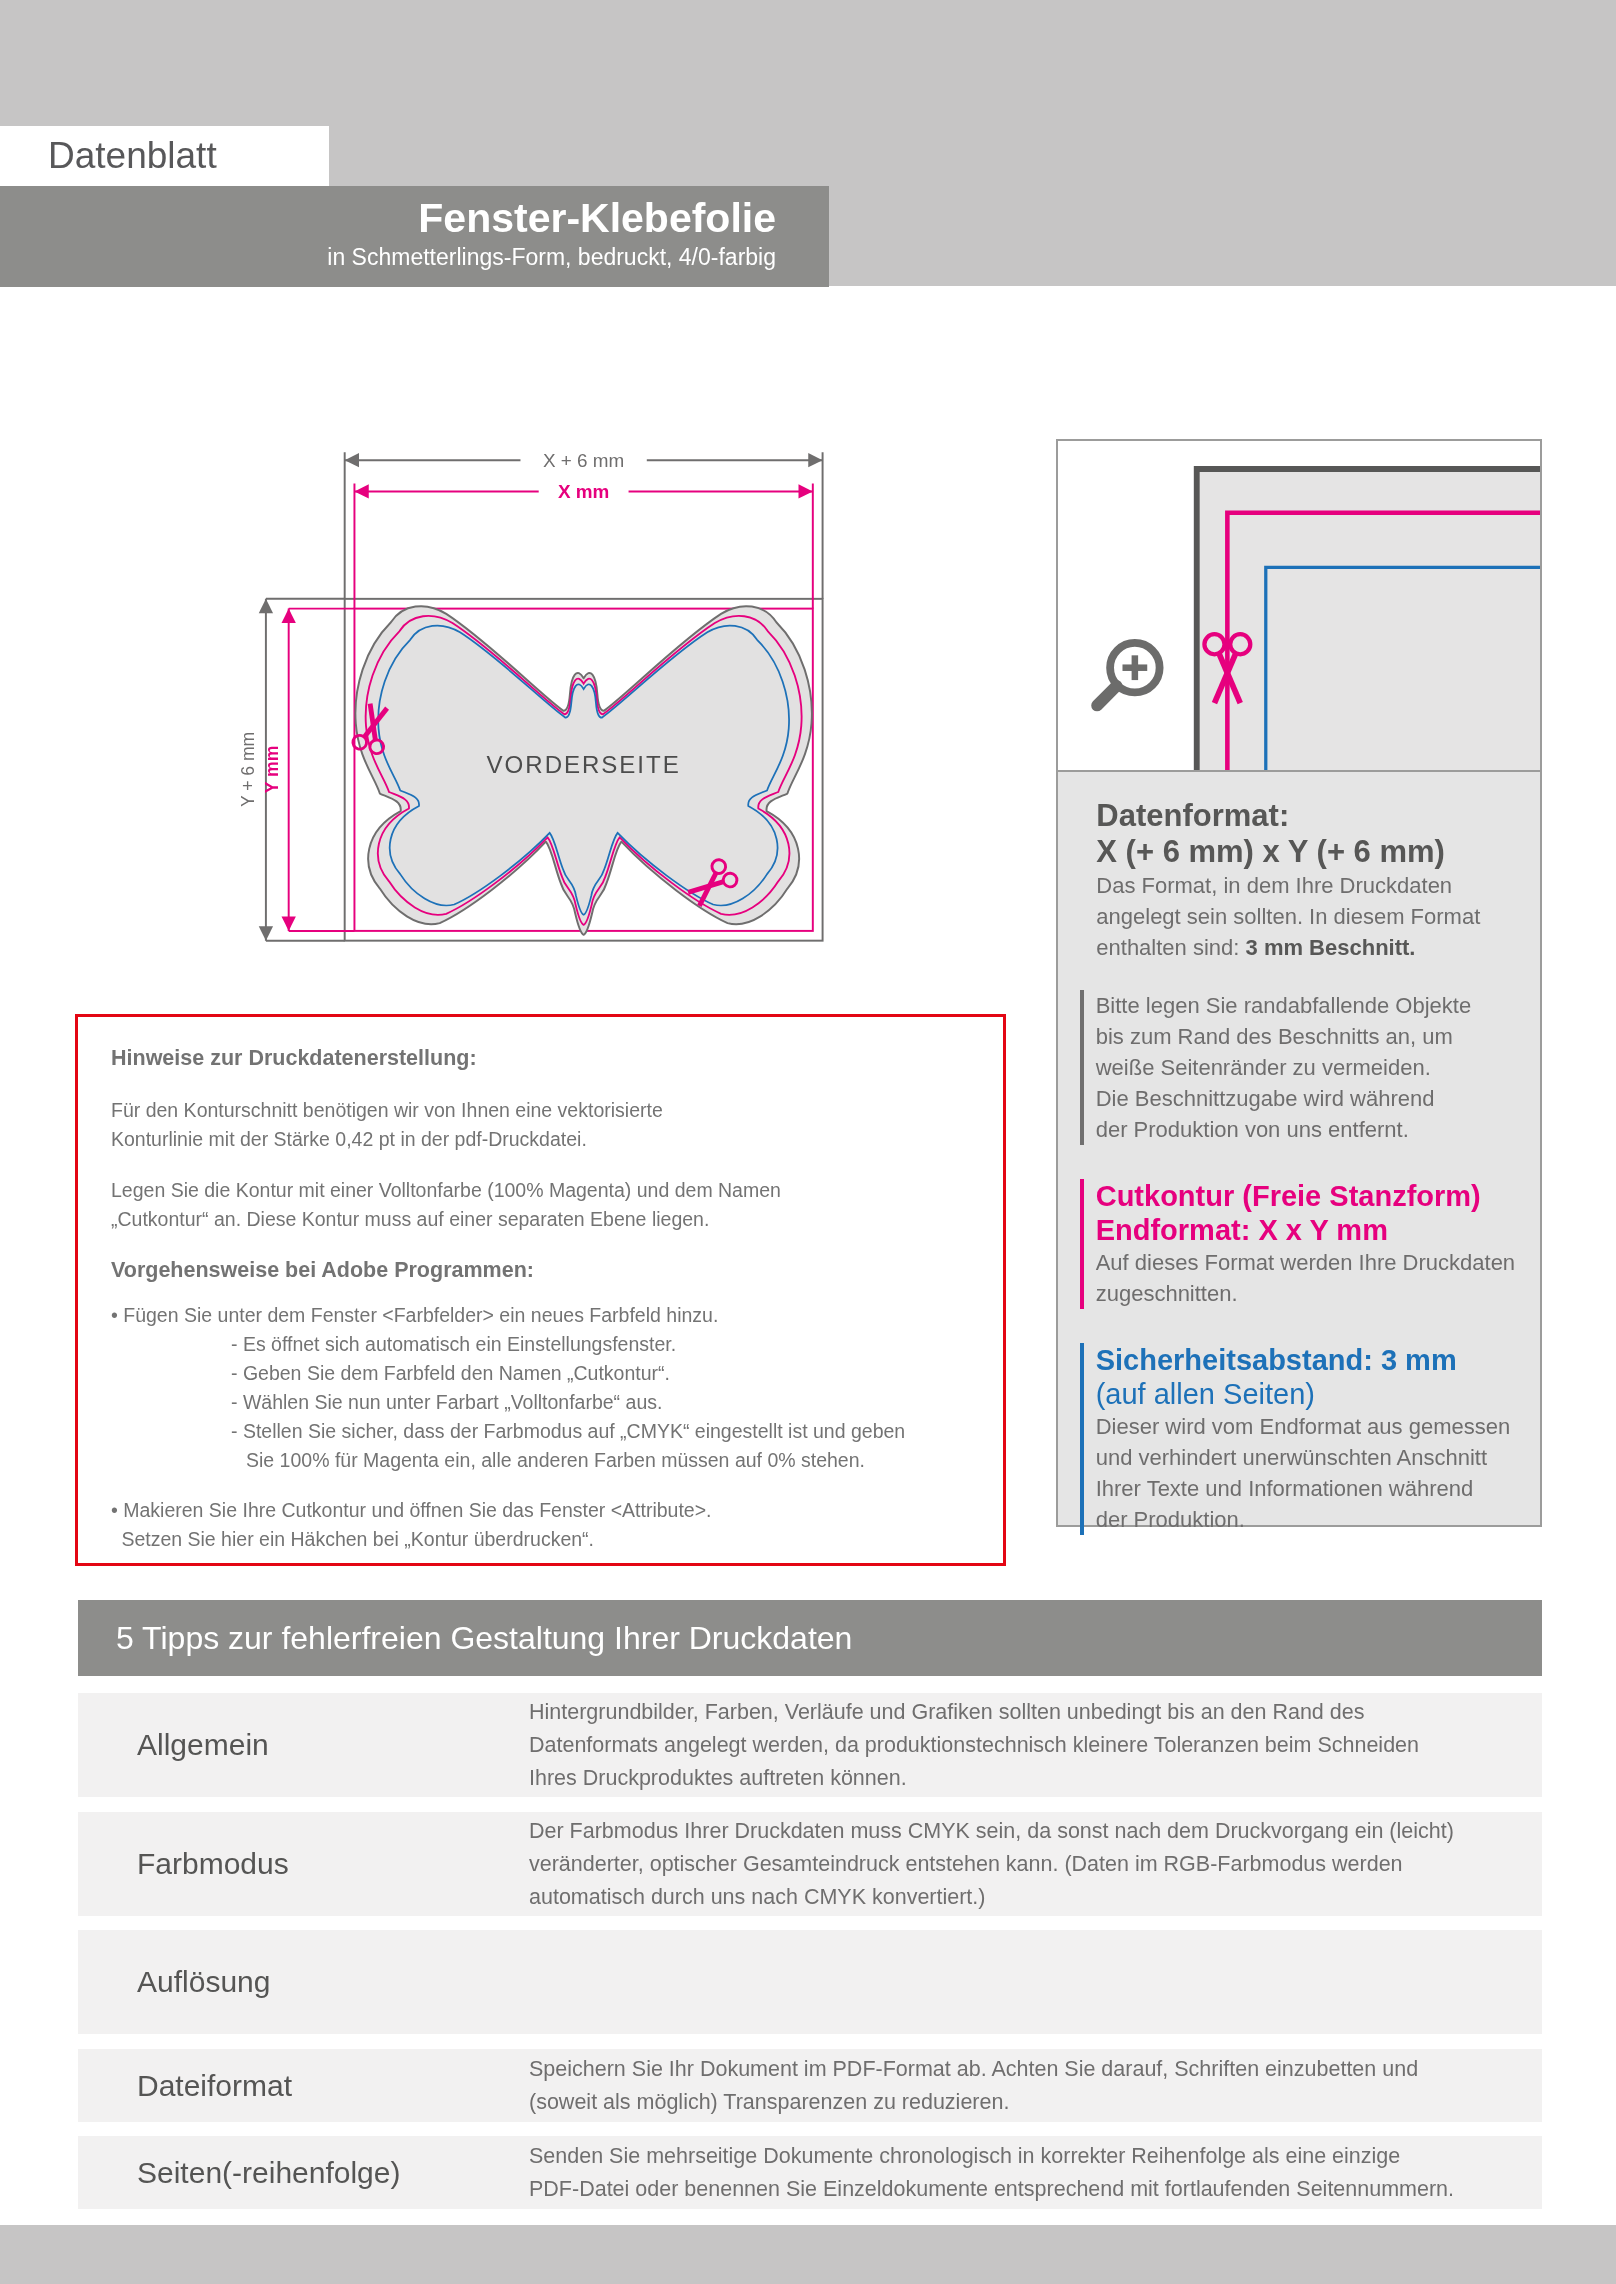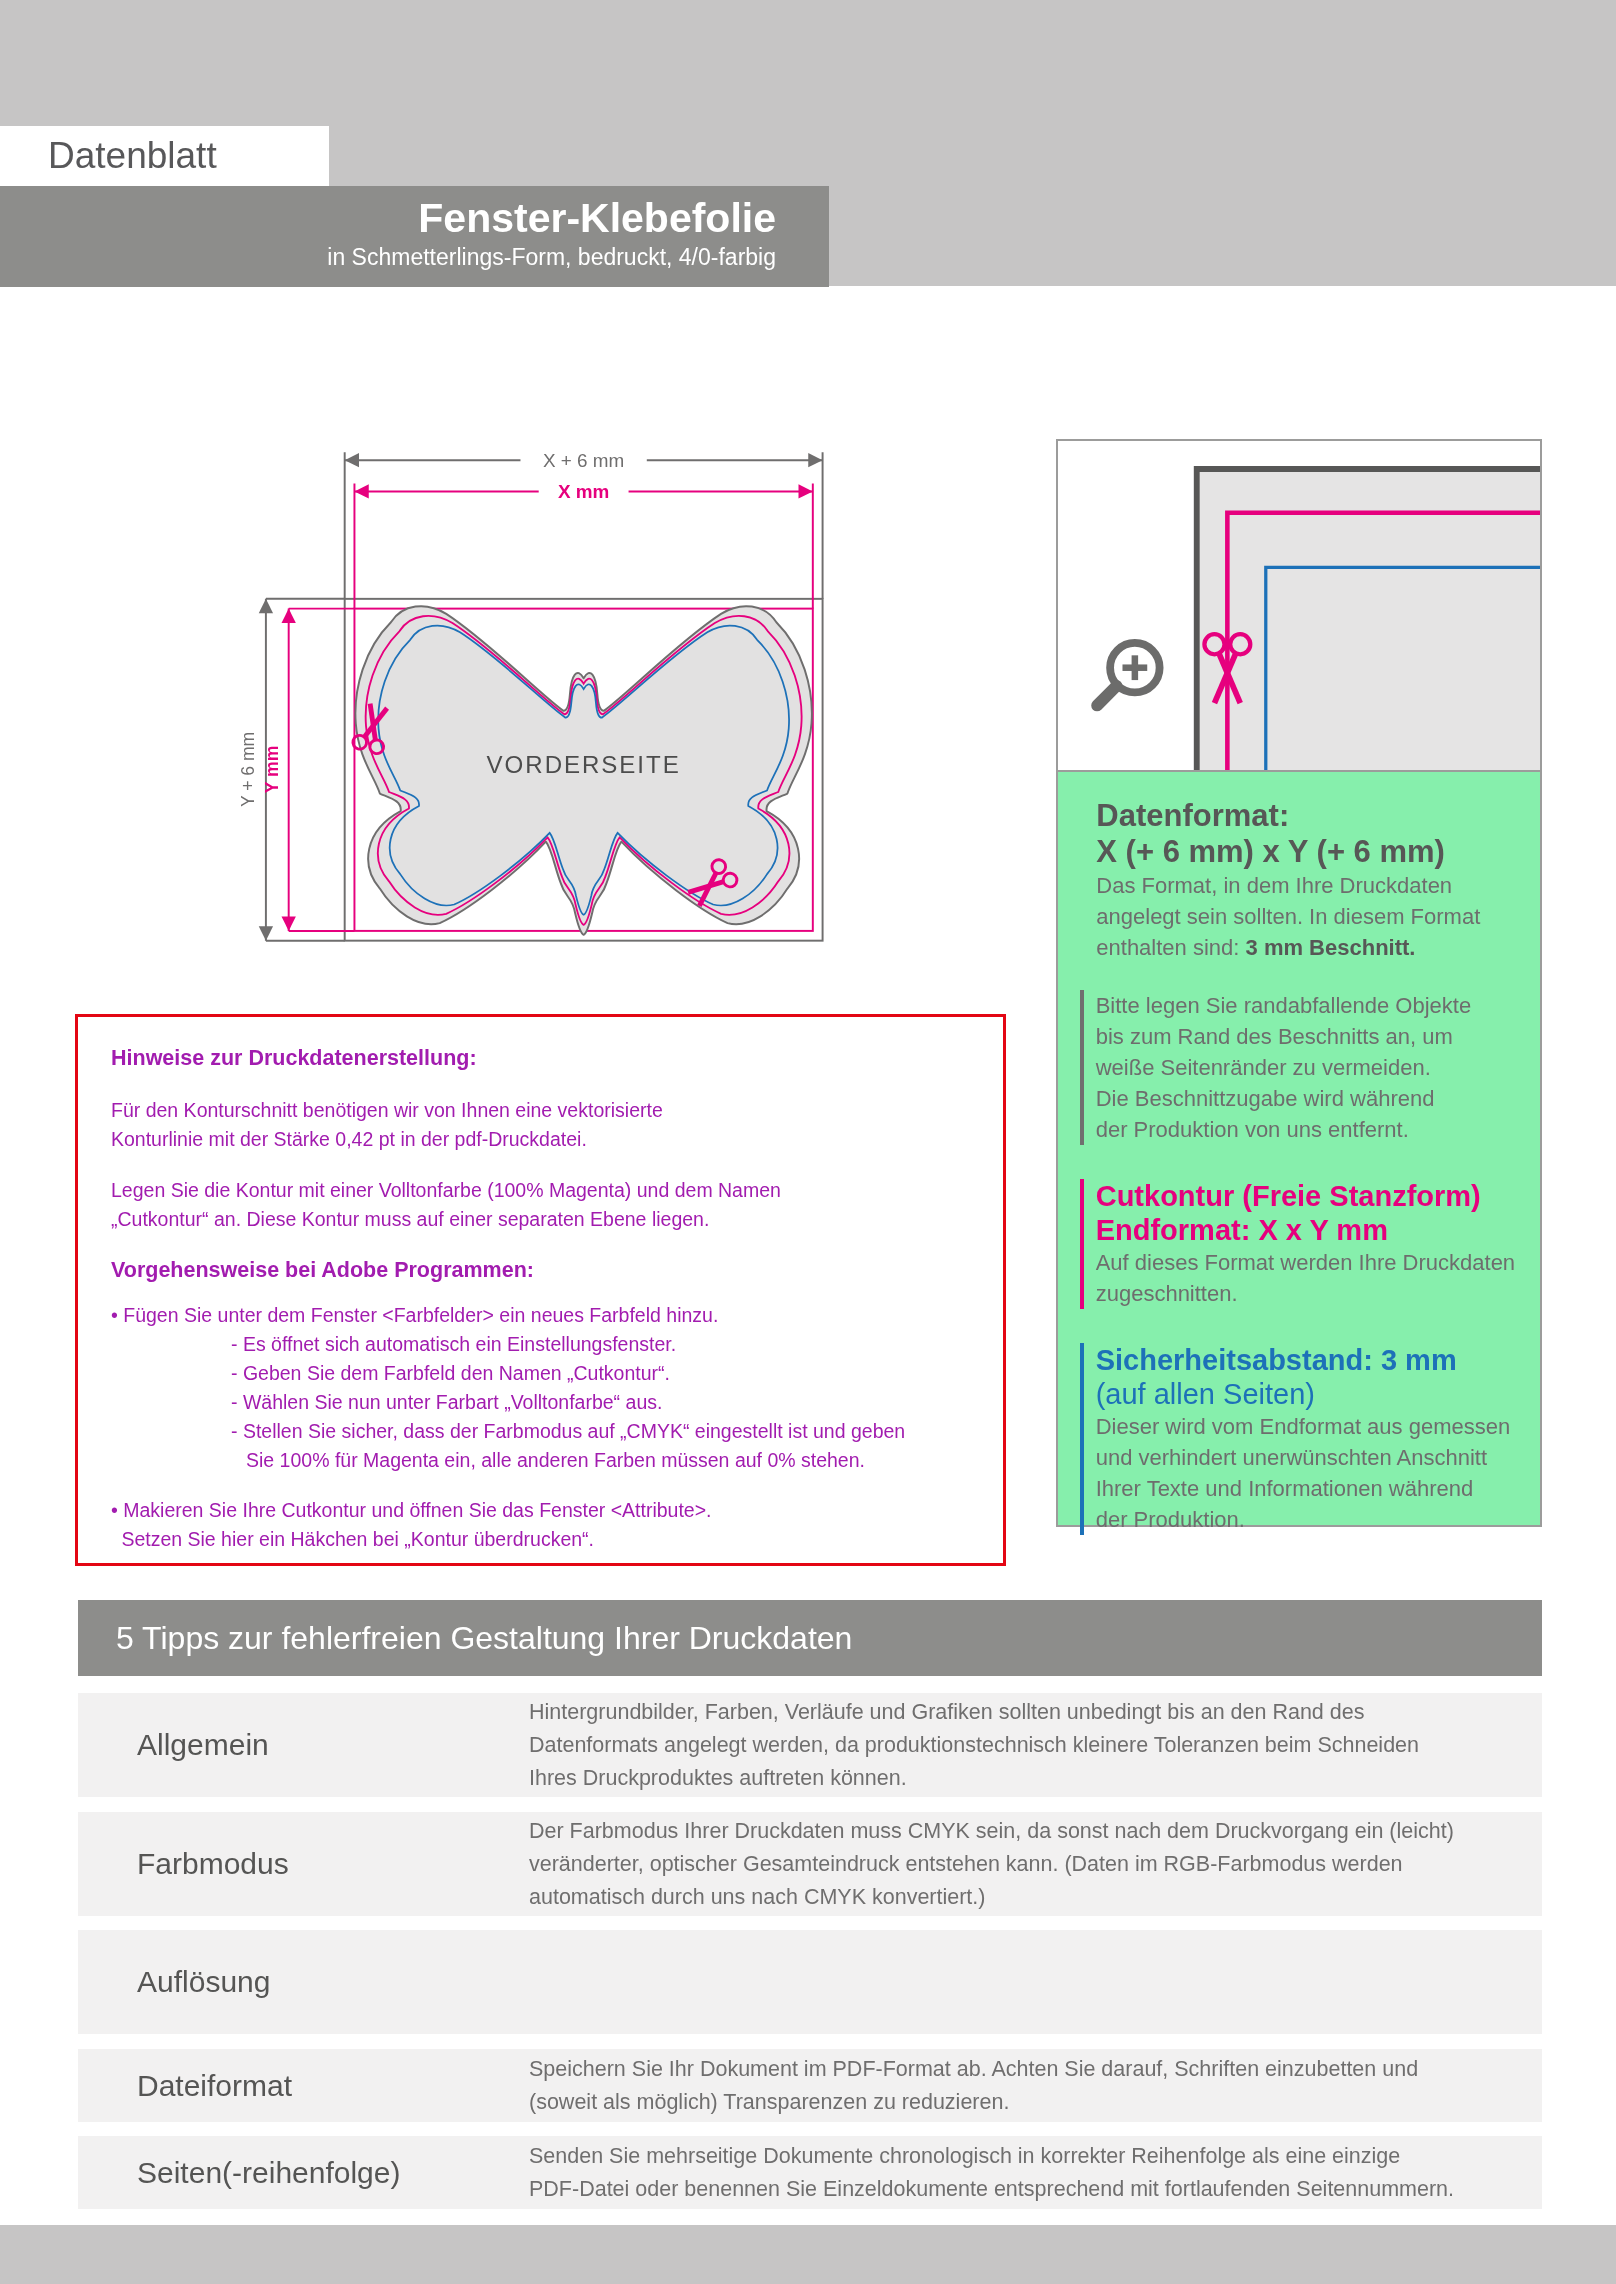--- a/index.html
+++ b/index.html
@@ -11,38 +11,38 @@
   
   .band-top{background:#c6c5c5;}
   .datenblatt-box{background:#ffffff;}
   .datenblatt-box div{font-size:37px;color:#58585a;line-height:60px;padding-left:48px;}
   .band-title{background:#8d8d8b;color:#ffffff;text-align:right;padding-right:53px;box-sizing:border-box;}
   .band-title .t1{font-size:41px;font-weight:600;margin-top:9px;line-height:47px;}
   .band-title .t2{font-size:23px;font-weight:400;line-height:31px;}
 
   
   .detail-box{background:#ffffff;border:2px solid #9c9c9b;box-sizing:border-box;}
-  .info-panel{background:#86efac;border:2px solid #9c9c9b;border-top:none;box-sizing:border-box;
+  .info-panel{background:#e5e5e5;border:2px solid #9c9c9b;border-top:none;box-sizing:border-box;
               padding:26px 18px 0 22px;}
   .ip-block{margin:0 0 27px 0;}
   .ip-pad{padding-left:16.3px;}
   .bar{padding-left:11.7px;border-left:4.6px solid #706f6f;}
   .bar.magenta{border-left-color:#e6007e;}
   .bar.blue{border-left-color:#1d71b8;}
   .ip-h{font-size:31px;line-height:36px;font-weight:bold;color:#575756;}
   .ip-h2{font-size:29px;line-height:34px;font-weight:bold;}
   .mag{color:#e6007e;}
   .blu{color:#1d71b8;}
   .ip-h2.reg{font-weight:400;}
   .ip-body{font-size:22px;line-height:31px;color:#6e6d6d;}
   .ip-body b{color:#575756;}
 
   
   .hinweise{background:#ffffff;border:3.3px solid #e30613;box-sizing:border-box;
-            padding:27px 33px 19.5px 33px;color:#a21caf;font-size:19.5px;line-height:29px;overflow:hidden;}
+            padding:27px 33px 19.5px 33px;color:#737373;font-size:19.5px;line-height:29px;overflow:hidden;}
   .rb-title{font-weight:bold;font-size:21.5px;margin-bottom:23.4px;}
   .rb-p{margin-bottom:22px;}
   .rb-bold{font-weight:bold;font-size:21.5px;margin-bottom:15.6px;margin-top:11.7px;}
   .rb-sub{padding-left:120px;}
   .rb-sub.cont{padding-left:135px;}
   .rb-b2{margin-top:21px;}
   .rb-b2 .cont2{padding-left:10.4px;}
 
   
   .tips-band{background:#8d8d8b;color:#ffffff;font-size:32px;line-height:76px;padding-left:38px;box-sizing:border-box;}

